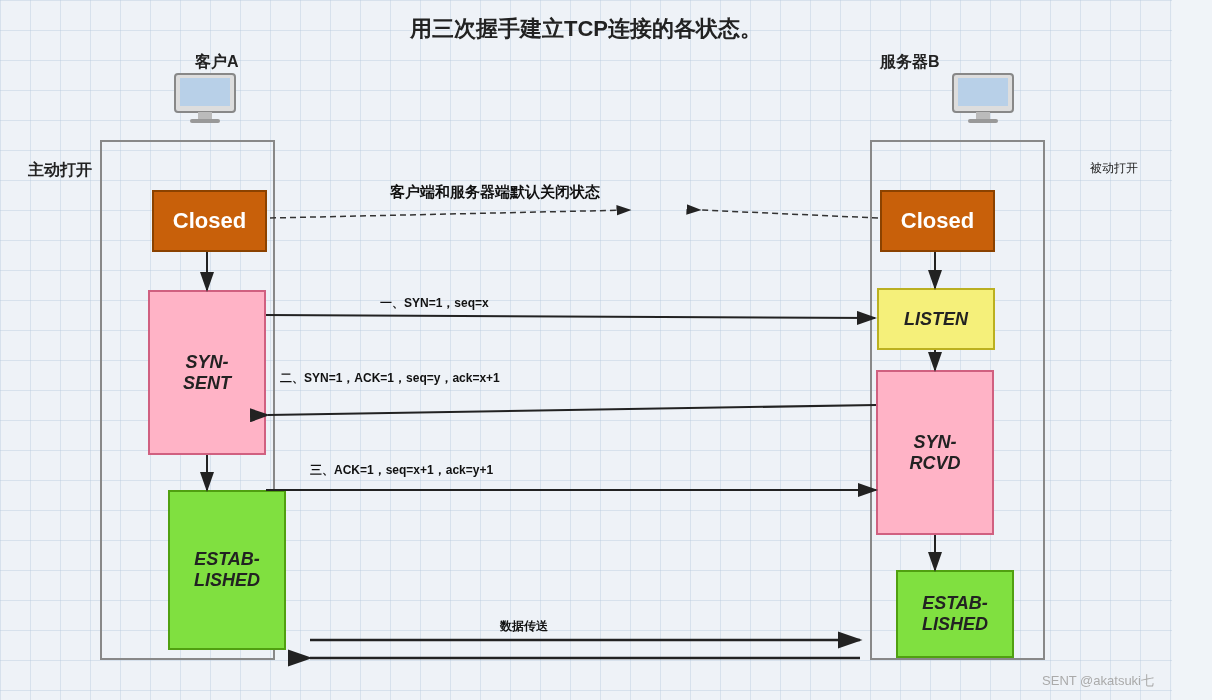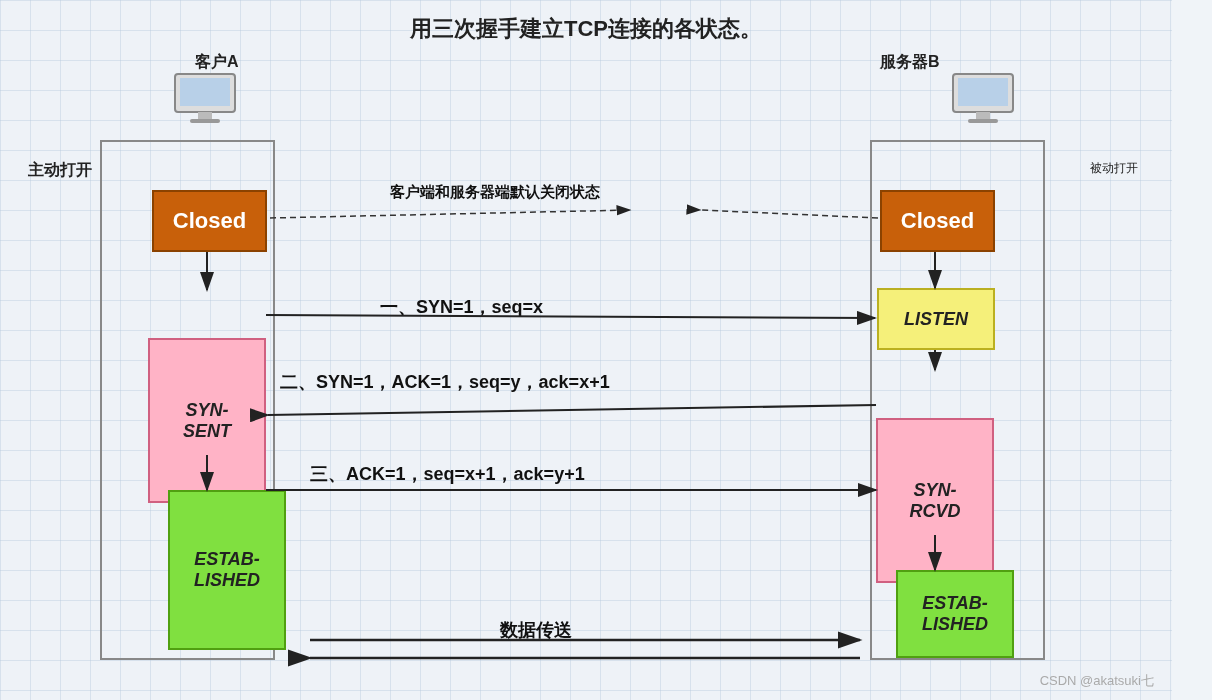--- a/index.html
+++ b/index.html
@@ -91,33 +91,33 @@
       display: flex;
       align-items: center;
       justify-content: center;
       font-size: 18px;
       font-weight: bold;
       color: #222;
       text-align: center;
       border: 2px solid #999;
       font-style: italic;
     }
-    .pink { background: #ffb3c6; border-color: #d06080; margin-top: 48px; }
+    .pink { background: #ffb3c6; border-color: #d06080; }
     .yellow { background: #f5f07a; border-color: #bbb020; }
     .green { background: #80e040; border-color: #50a010; margin-left: 20px; }
     
     .col-box {
       position: absolute;
       border: 2px solid #888;
       background: transparent;
     }
     
     .arrow-label {
       position: absolute;
-      font-size: 18px;
+      font-size: 12px;
       color: #111;
       font-weight: bold;
     }
     .default-state-label {
       position: absolute;
       font-size: 15px;
       color: #111;
       font-weight: bold;
     }
     
@@ -194,21 +194,21 @@
   </div>
 
   <div class="arrow-label" style="top:295px; left:380px;">一、SYN=1，seq=x</div>
 
   <div class="arrow-label" style="top:370px; left:280px;">二、SYN=1，ACK=1，seq=y，ack=x+1</div>
 
   <div class="arrow-label" style="top:462px; left:310px;">三、ACK=1，seq=x+1，ack=y+1</div>
 
   <div class="arrow-label" style="top:618px; left:500px;">数据传送</div>
 
-  <div class="watermark">CSDN @akatsuki七</div>
+  <div class="watermark">SENT @akatsuki七</div>
 
   <svg id="arrows-svg">
     <defs>
       <marker id="arrowhead" markerWidth="10" markerHeight="7" refX="9" refY="3.5" orient="auto">
         <polygon points="0 0, 10 3.5, 0 7" fill="#222"></polygon>
       </marker>
       <marker id="arrowhead-left" markerWidth="10" markerHeight="7" refX="1" refY="3.5" orient="auto">
         <polygon points="10 0, 0 3.5, 10 7" fill="#222"></polygon>
       </marker>
       <marker id="arrowhead-r" markerWidth="10" markerHeight="7" refX="9" refY="3.5" orient="auto">

